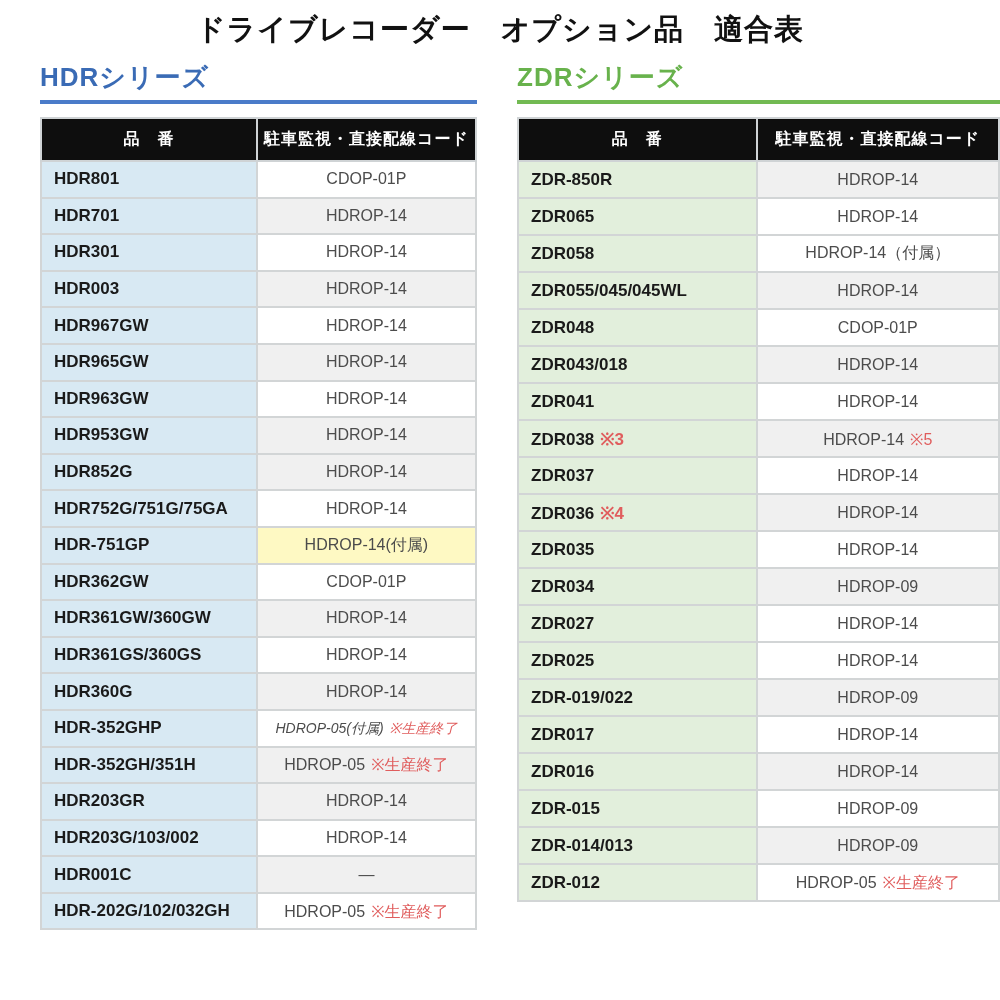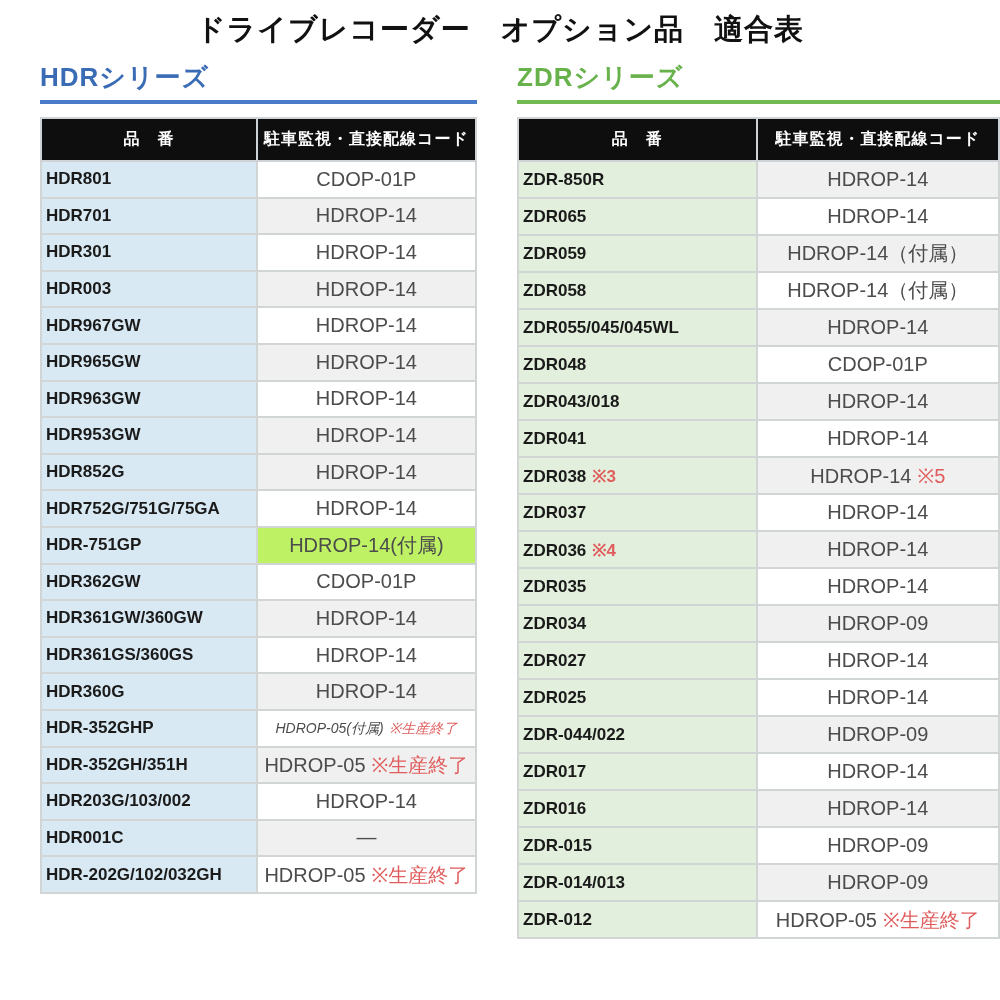--- a/index.html
+++ b/index.html
@@ -59,28 +59,28 @@
   table.compat td {
     height:var(--td-h);
     border:2px solid #d2d5d6;
     overflow:hidden;
     white-space:nowrap;
   }
   td.model {
     background:var(--row-bg);
     font-weight:bold;
     color:#1a1a1a;
-    padding-left:4px;
+    padding-left:12px;
     text-align:left;
     font-size:17px;
   }
   td.code {
     text-align:center;
     color:#4c4c4c;
-    font-size:20px;
+    font-size:16px;
     padding:0 2px;
   }
   td.code.small { font-size:14px;font-style:italic; }
   .note { color:var(--note-color, #e05d5d); }
   td .note { margin-left:6px; }
 </style>
 </head>
 <body>
 
 <div class="page-title">ドライブレコーダー　オプション品　適合表</div>
@@ -148,21 +148,21 @@
     <td class="code" style="background: rgb(240, 240, 240);"><span class="code-text">HDROP-14</span></td>
   </tr>
 
   <tr>
     <td class="model"><span class="model-text">HDR752G/751G/75GA</span></td>
     <td class="code" style="background: rgb(255, 255, 255);"><span class="code-text">HDROP-14</span></td>
   </tr>
 
   <tr>
     <td class="model"><span class="model-text">HDR-751GP</span></td>
-    <td class="code" style="background: #bef264;"><span class="code-text">HDROP-14(付属)</span></td>
+    <td class="code" style="background: #fef9c3;"><span class="code-text">HDROP-14(付属)</span></td>
   </tr>
 
   <tr>
     <td class="model"><span class="model-text">HDR362GW</span></td>
     <td class="code" style="background: rgb(255, 255, 255);"><span class="code-text">CDOP-01P</span></td>
   </tr>
 
   <tr>
     <td class="model"><span class="model-text">HDR361GW/360GW</span></td>
     <td class="code" style="background: rgb(240, 240, 240);"><span class="code-text">HDROP-14</span></td>
@@ -182,20 +182,24 @@
     <td class="model"><span class="model-text">HDR-352GHP</span></td>
     <td class="code small" style="background: rgb(255, 255, 255);"><span class="code-text">HDROP-05(付属)</span><span class="note code-note">※生産終了</span></td>
   </tr>
 
   <tr>
     <td class="model"><span class="model-text">HDR-352GH/351H</span></td>
     <td class="code" style="background: rgb(240, 240, 240);"><span class="code-text">HDROP-05</span><span class="note code-note">※生産終了</span></td>
   </tr>
 
 
+  <tr>
+    <td class="model"><span class="model-text">HDR203GR</span></td>
+    <td class="code" style="background: rgb(240, 240, 240);"><span class="code-text">HDROP-14</span></td>
+  </tr>
 
   <tr>
     <td class="model"><span class="model-text">HDR203G/103/002</span></td>
     <td class="code" style="background: rgb(255, 255, 255);"><span class="code-text">HDROP-14</span></td>
   </tr>
 
   <tr>
     <td class="model"><span class="model-text">HDR001C</span></td>
     <td class="code" style="background: rgb(240, 240, 240);"><span class="code-text">—</span></td>
   </tr>
@@ -227,24 +231,20 @@
   <tr>
     <td class="model"><span class="model-text">ZDR-850R</span></td>
     <td class="code" style="background: rgb(240, 240, 240);"><span class="code-text">HDROP-14</span></td>
   </tr>
 
   <tr>
     <td class="model"><span class="model-text">ZDR065</span></td>
     <td class="code" style="background: rgb(255, 255, 255);"><span class="code-text">HDROP-14</span></td>
   </tr>
 
-  <tr>
-    <td class="model"><span class="model-text">ZDR059</span></td>
-    <td class="code" style="background: rgb(240, 240, 240);"><span class="code-text">HDROP-14（付属）</span></td>
-  </tr>
 
   <tr>
     <td class="model"><span class="model-text">ZDR058</span></td>
     <td class="code" style="background: rgb(255, 255, 255);"><span class="code-text">HDROP-14（付属）</span></td>
   </tr>
 
   <tr>
     <td class="model"><span class="model-text">ZDR055/045/045WL</span></td>
     <td class="code" style="background: rgb(240, 240, 240);"><span class="code-text">HDROP-14</span></td>
   </tr>
@@ -294,21 +294,21 @@
     <td class="code" style="background: rgb(255, 255, 255);"><span class="code-text">HDROP-14</span></td>
   </tr>
 
 
   <tr>
     <td class="model"><span class="model-text">ZDR025</span></td>
     <td class="code" style="background: rgb(255, 255, 255);"><span class="code-text">HDROP-14</span></td>
   </tr>
 
   <tr>
-    <td class="model"><span class="model-text">ZDR-044/022</span></td>
+    <td class="model"><span class="model-text">ZDR-019/022</span></td>
     <td class="code" style="background: rgb(240, 240, 240);"><span class="code-text">HDROP-09</span></td>
   </tr>
 
   <tr>
     <td class="model"><span class="model-text">ZDR017</span></td>
     <td class="code" style="background: rgb(255, 255, 255);"><span class="code-text">HDROP-14</span></td>
   </tr>
 
   <tr>
     <td class="model"><span class="model-text">ZDR016</span></td>

